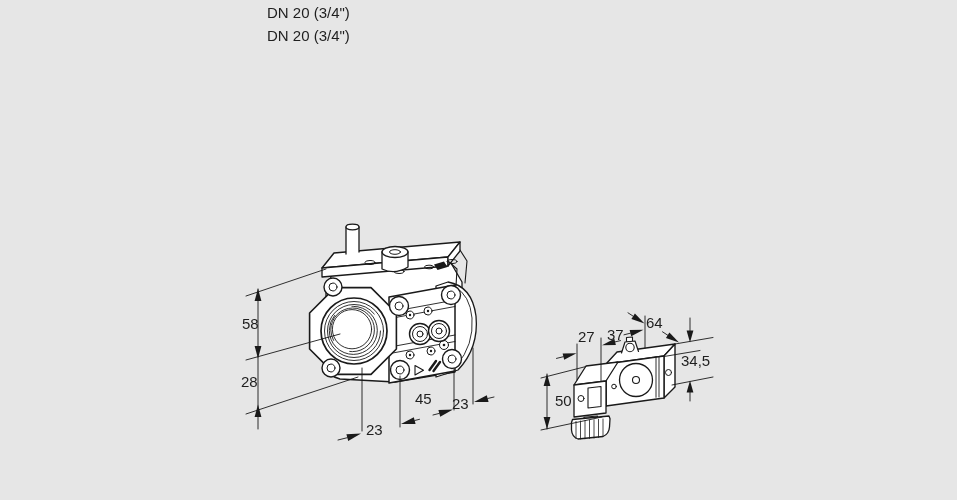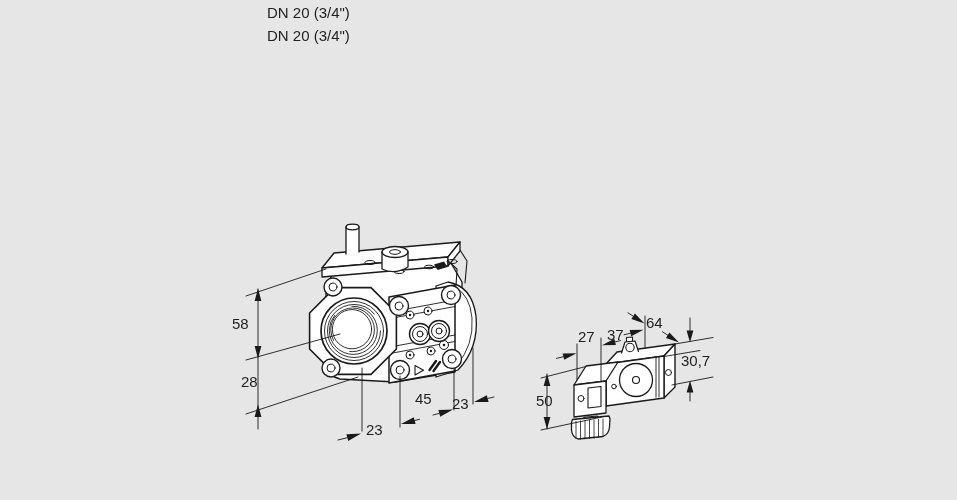--- a/index.html
+++ b/index.html
@@ -206,25 +206,25 @@
       <path d="M690,318 L690,331"></path>
       <polygon points="690,342.5 686.6,330.5 693.4,330.5" fill="#1a1a1a" stroke="none"></polygon>
       <path d="M690,401 L690,392"></path>
       <polygon points="690,380.5 686.6,392.5 693.4,392.5" fill="#1a1a1a" stroke="none"></polygon>
     </g>
   </svg>
 
   <div class="lbl" style="left:267px;top:4px">DN 20 (3/4")</div>
   <div class="lbl" style="left:267px;top:27px">DN 20 (3/4")</div>
 
-  <div class="lbl" style="left:232px;top:315px">58</div>
+  <div class="lbl" style="left:242px;top:315px">58</div>
   <div class="lbl" style="left:241px;top:373px">28</div>
   <div class="lbl" style="left:366px;top:421px">23</div>
   <div class="lbl" style="left:415px;top:390px">45</div>
   <div class="lbl" style="left:452px;top:395px">23</div>
 
   <div class="lbl" style="left:578px;top:328px">27</div>
   <div class="lbl" style="left:607px;top:326px">37</div>
   <div class="lbl" style="left:646px;top:314px">64</div>
-  <div class="lbl" style="left:681px;top:352px">30,7</div>
-  <div class="lbl" style="left:536px;top:392px">50</div>
+  <div class="lbl" style="left:681px;top:352px">34,5</div>
+  <div class="lbl" style="left:555px;top:392px">50</div>
 
 </div>
 
 </body></html>

